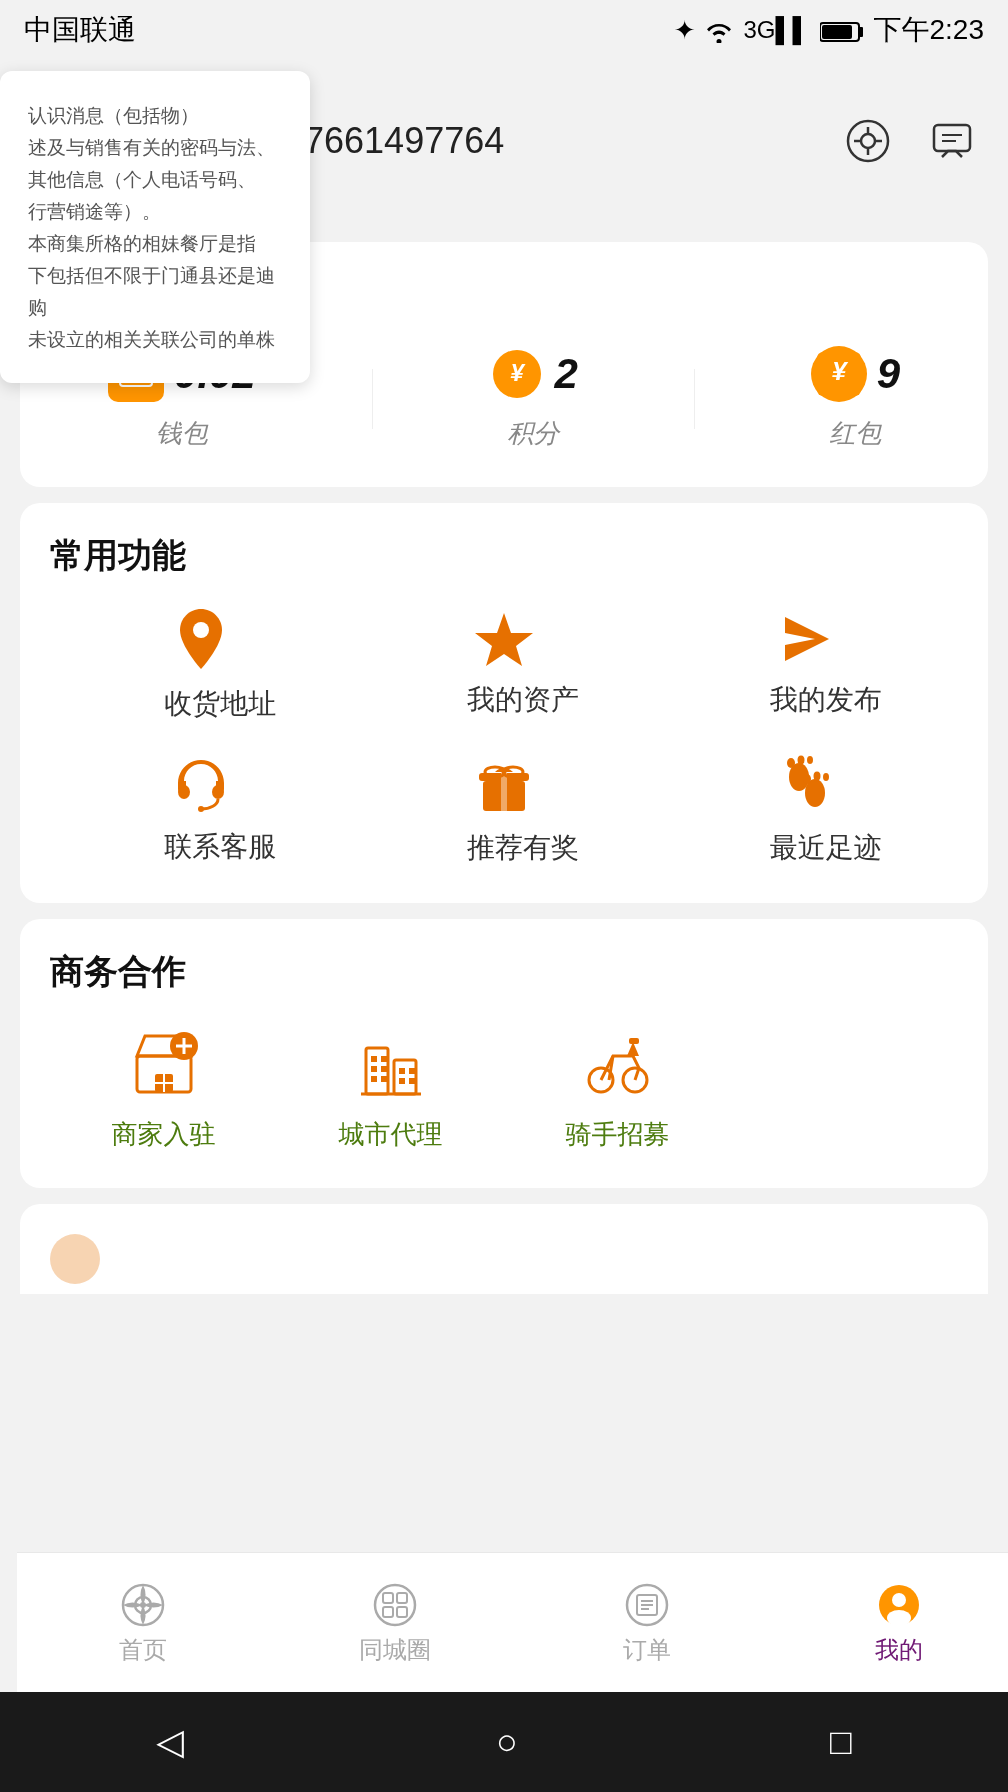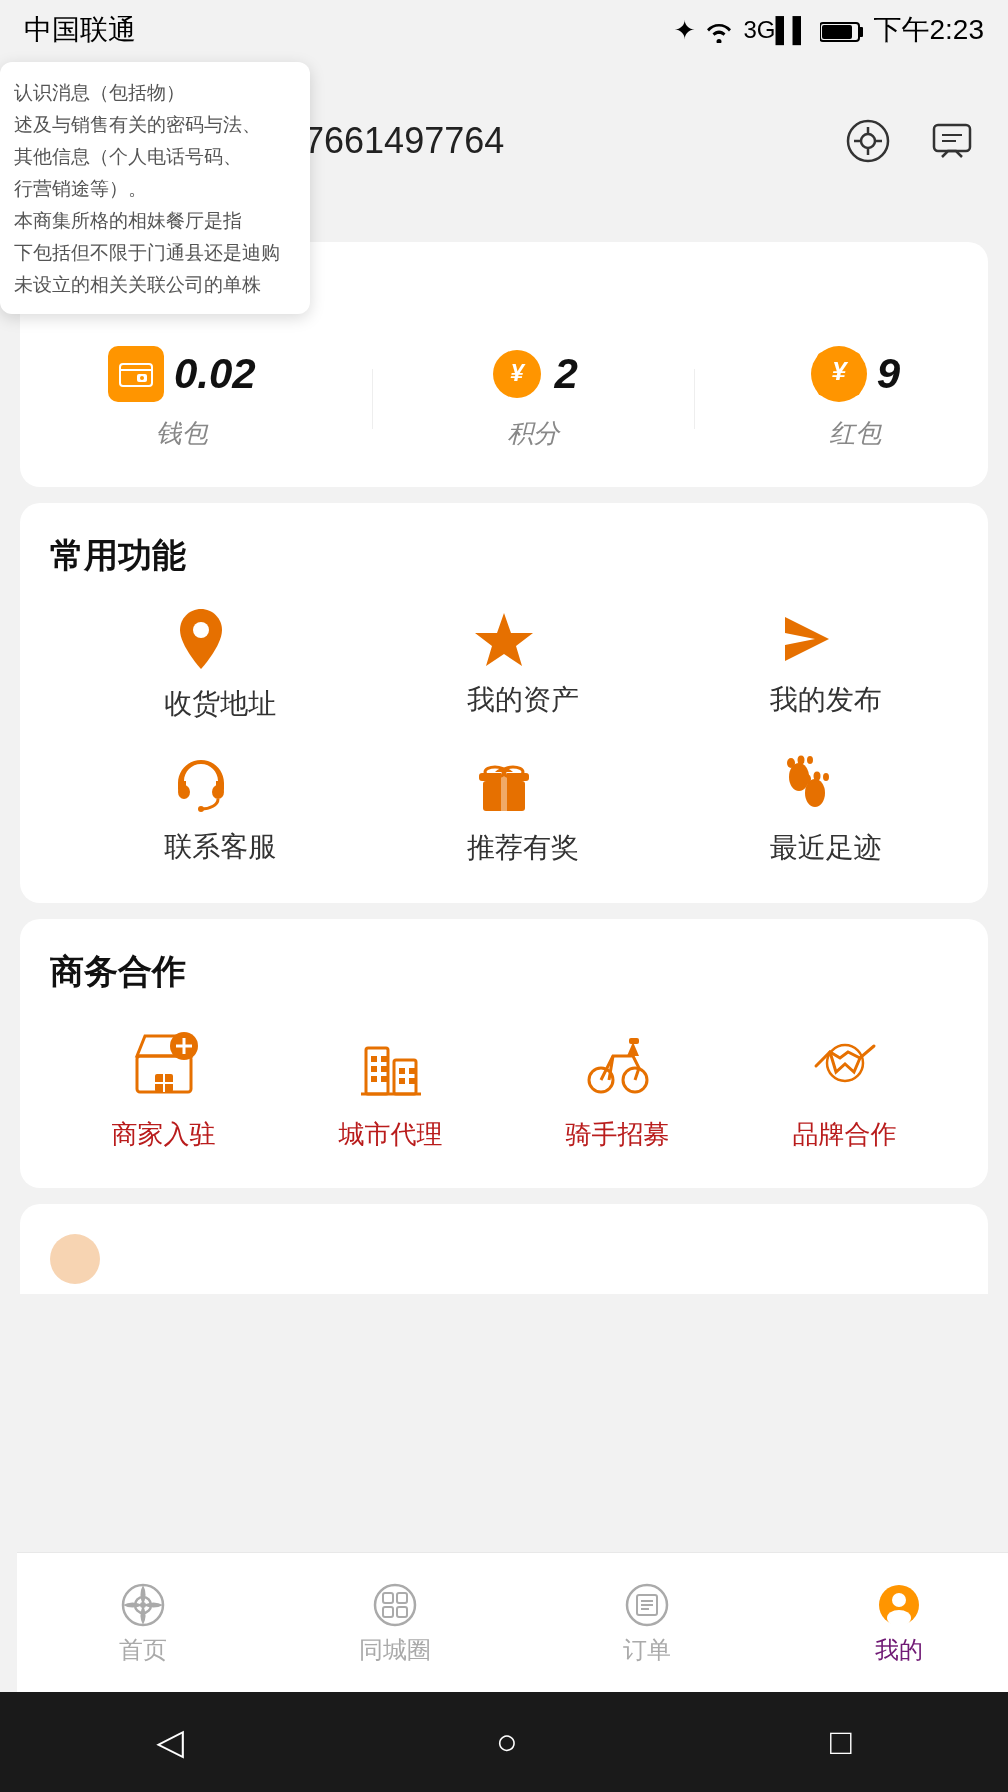--- a/index.html
+++ b/index.html
@@ -67,25 +67,25 @@
       background: linear-gradient(135deg, #ccc 0%, #999 100%);
       display: flex;
       align-items: center;
       justify-content: center;
       font-size: 50px;
       color: white;
     }
     .popup-overlay {
       position: absolute;
       left: 0;
-      top: 2px;
+      top: 11px;
       width: 310px;
       background: white;
       border-radius: 12px;
-      padding: 14px;
+      padding: 28px;
       font-size: 20px;
       color: #555;
       line-height: 1.6;
       box-shadow: 0 4px 16px rgba(0,0,0,0.15);
       z-index: 10;
     }
     .checkin-badge {
       display: flex;
       flex-direction: column;
       align-items: center;
@@ -232,21 +232,21 @@
       width: 80px;
       height: 80px;
       display: flex;
       align-items: center;
       justify-content: center;
       font-size: 50px;
       color: #e67000;
     }
     .business-label {
       font-size: 26px;
-      color: #b91c1c;
+      color: #4d7c0f;
     }
 
     
     .bottom-nav {
       position: fixed;
       bottom: 0;
       left: 17px;
       width: 1008px;
       height: 140px;
       background: white;
@@ -566,30 +566,20 @@
           <circle cx="52" cy="52" r="12" stroke="#e67000" stroke-width="3" fill="none"></circle>
           <path d="M18 52 L30 28 L50 28 L56 40 L52 52" stroke="#e67000" stroke-width="3" fill="none"></path>
           <path d="M30 28 L26 52" stroke="#e67000" stroke-width="3"></path>
           <path d="M50 14 L56 28 L44 28 Z" fill="#e67000"></path>
           <rect x="46" y="10" width="10" height="6" rx="2" fill="#e67000"></rect>
         </svg>
       </div>
       <span class="business-label">骑手招募</span>
     </div>
 
-    <div class="business-item">
-      <div class="business-icon">
-        <svg width="70" height="70" viewBox="0 0 70 70" fill="none">
-          <path d="M6 38 L20 24 L30 30 L38 24 L50 30 L64 18" stroke="#e67000" stroke-width="3" fill="none" stroke-linecap="round"></path>
-          <path d="M20 24 L26 44 L35 36 L44 44 L50 30" stroke="#e67000" stroke-width="3" fill="none" stroke-linecap="round"></path>
-          <circle cx="35" cy="35" r="18" stroke="#e67000" stroke-width="2.5" fill="none"></circle>
-        </svg>
-      </div>
-      <span class="business-label">品牌合作</span>
-    </div>
   </div>
 </div>
 
 <div class="partial-card">
   <div style="width:50px;height:50px;border-radius:50%;background:#e67000;opacity:0.3;"></div>
 </div>
 
 <div style="height: 240px;"></div>
 
 <div class="bottom-nav" style="bottom: 100px;">

